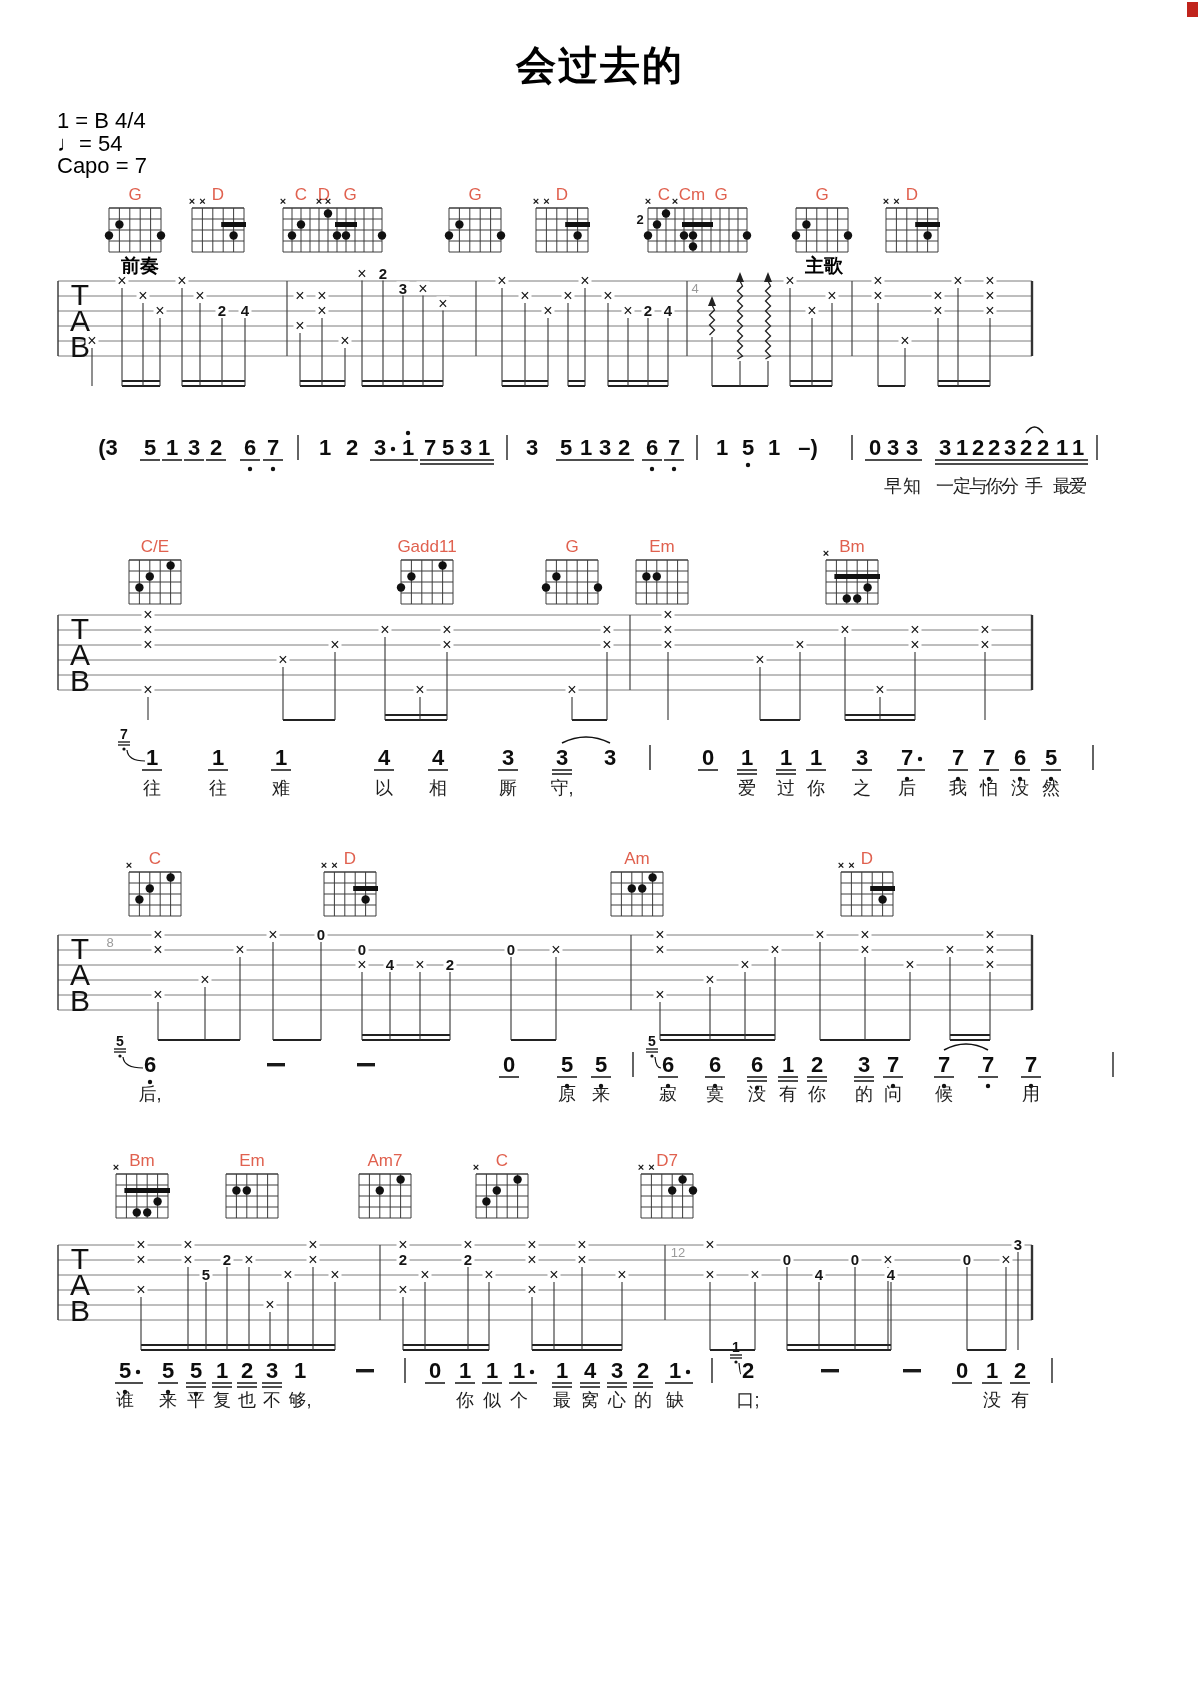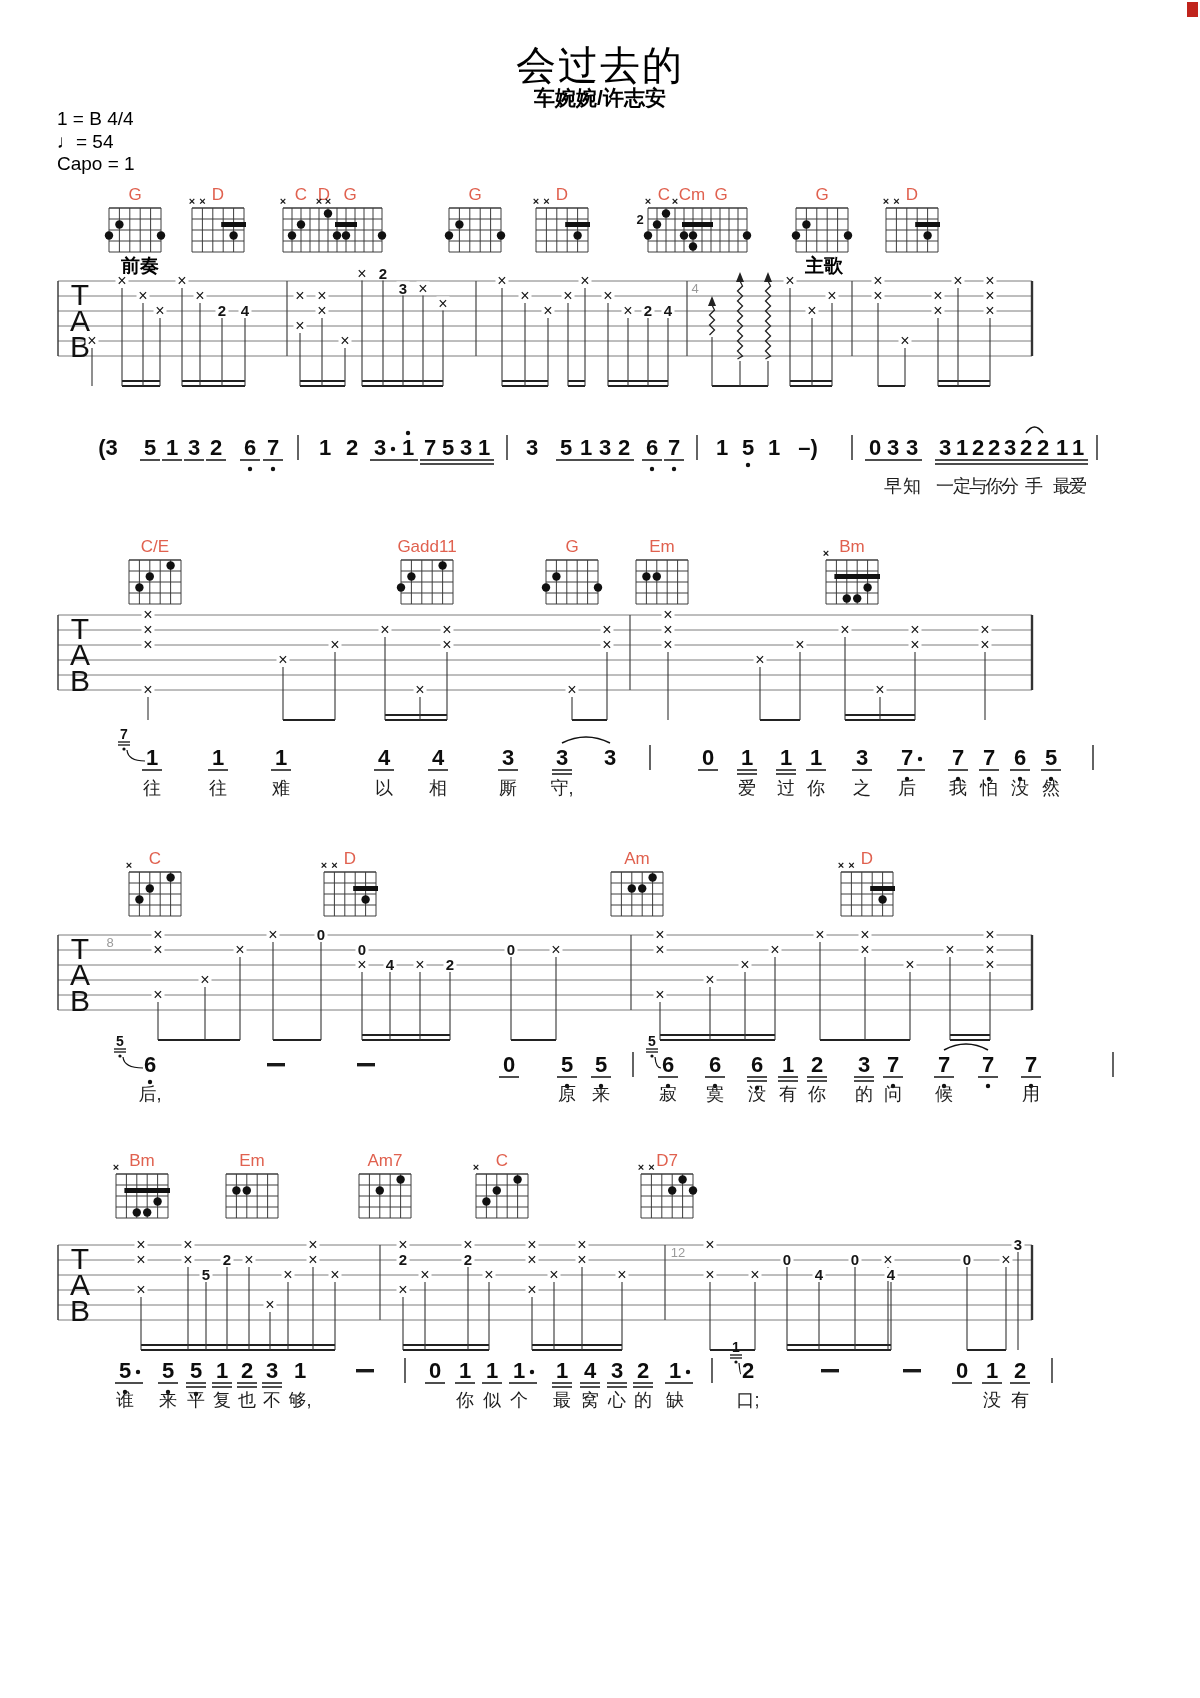--- a/index.html
+++ b/index.html
@@ -1,36 +1,35 @@
 <!DOCTYPE html>
 <html><head>
 <meta charset="utf-8">
 <style>
   html,body{margin:0;padding:0;background:#e8e8e8;}
   #page{position:relative;width:1200px;height:1698px;background:#ffffff;margin:0 auto;
         font-family:"Liberation Sans","DejaVu Sans",sans-serif;overflow:hidden;}
   .hdr{position:absolute;left:0;width:100%;text-align:center;color:#000;}
-  #title{top:38px;font-size:40px;font-weight:400;letter-spacing:2px;}
+  #title{top:38px;font-size:40px;font-weight:700;letter-spacing:2px;}
   #subtitle{top:84px;font-size:21px;font-weight:600;}
-  .info{position:absolute;left:57px;font-size:19px;color:#000;font-weight:500;}
+  .info{position:absolute;left:57px;font-size:22px;color:#000;font-weight:500;}
   #info-key{top:108px;}
   #info-tempo{top:131px;}
   #info-capo{top:153px;}
   #corner{position:absolute;top:2px;right:2px;width:11px;height:15px;}
   #score{position:absolute;left:0;top:0;}
 </style>
 </head>
 <body>
 
 <div id="page">
   <div id="title" class="hdr">会过去的</div>
-  <div id="subtitle" class="hdr">车婉婉/许志安</div>
   <div id="info-key" class="info">1 = B 4/4</div>
   <div id="info-tempo" class="info">♩= 54</div>
-  <div id="info-capo" class="info">Capo = 1</div>
+  <div id="info-capo" class="info">Capo = 7</div>
   <div id="corner" style="background: rgb(192, 36, 28);"></div>
   <svg id="score" xmlns="http://www.w3.org/2000/svg" width="1200" height="1698" viewBox="0 0 1200 1698">
       <g>
         <g>
           <g>
             <text x="135" y="200" font-size="17" fill="#e0614f" font-weight="400" text-anchor="middle" font-family="&quot;Liberation Sans&quot;,&quot;DejaVu Sans&quot;,sans-serif">G</text>
             <line x1="109" y1="208" x2="161" y2="208" stroke="#3c3c3c" stroke-width="1.6"></line>
             <line x1="109" y1="219" x2="161" y2="219" stroke="#3c3c3c" stroke-width="1"></line>
             <line x1="109" y1="230" x2="161" y2="230" stroke="#3c3c3c" stroke-width="1"></line>
             <line x1="109" y1="241" x2="161" y2="241" stroke="#3c3c3c" stroke-width="1"></line>

